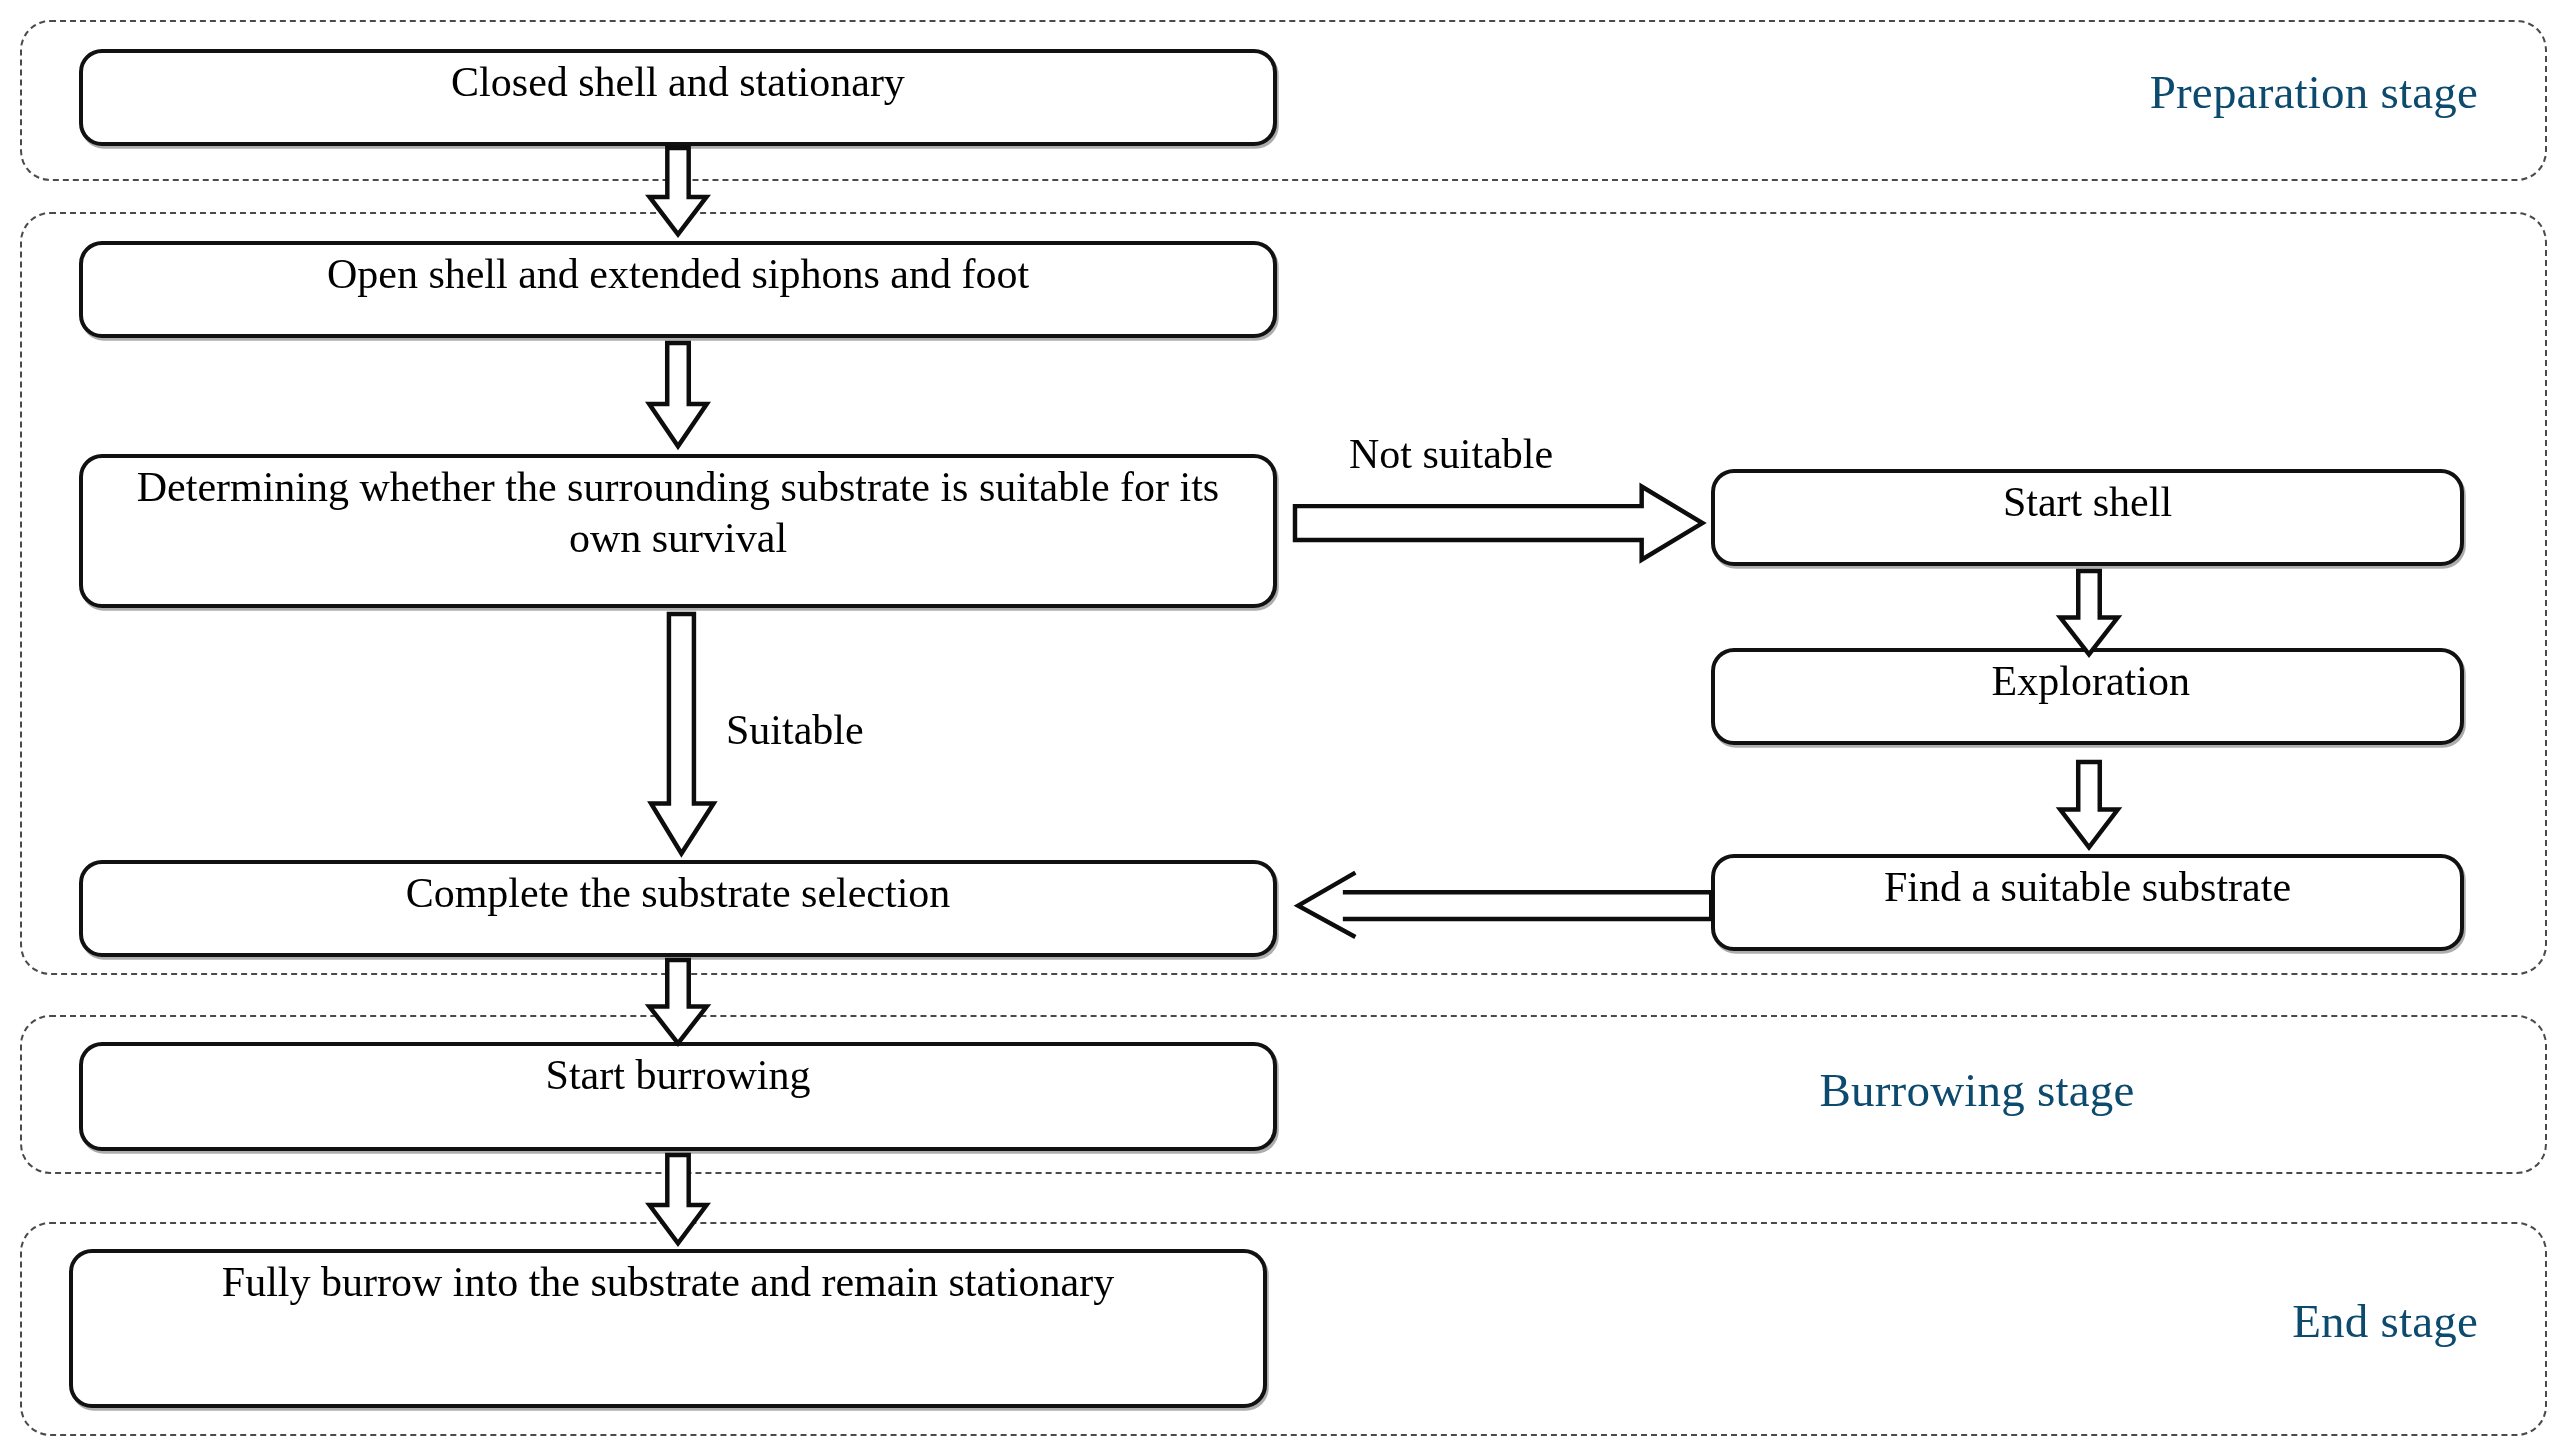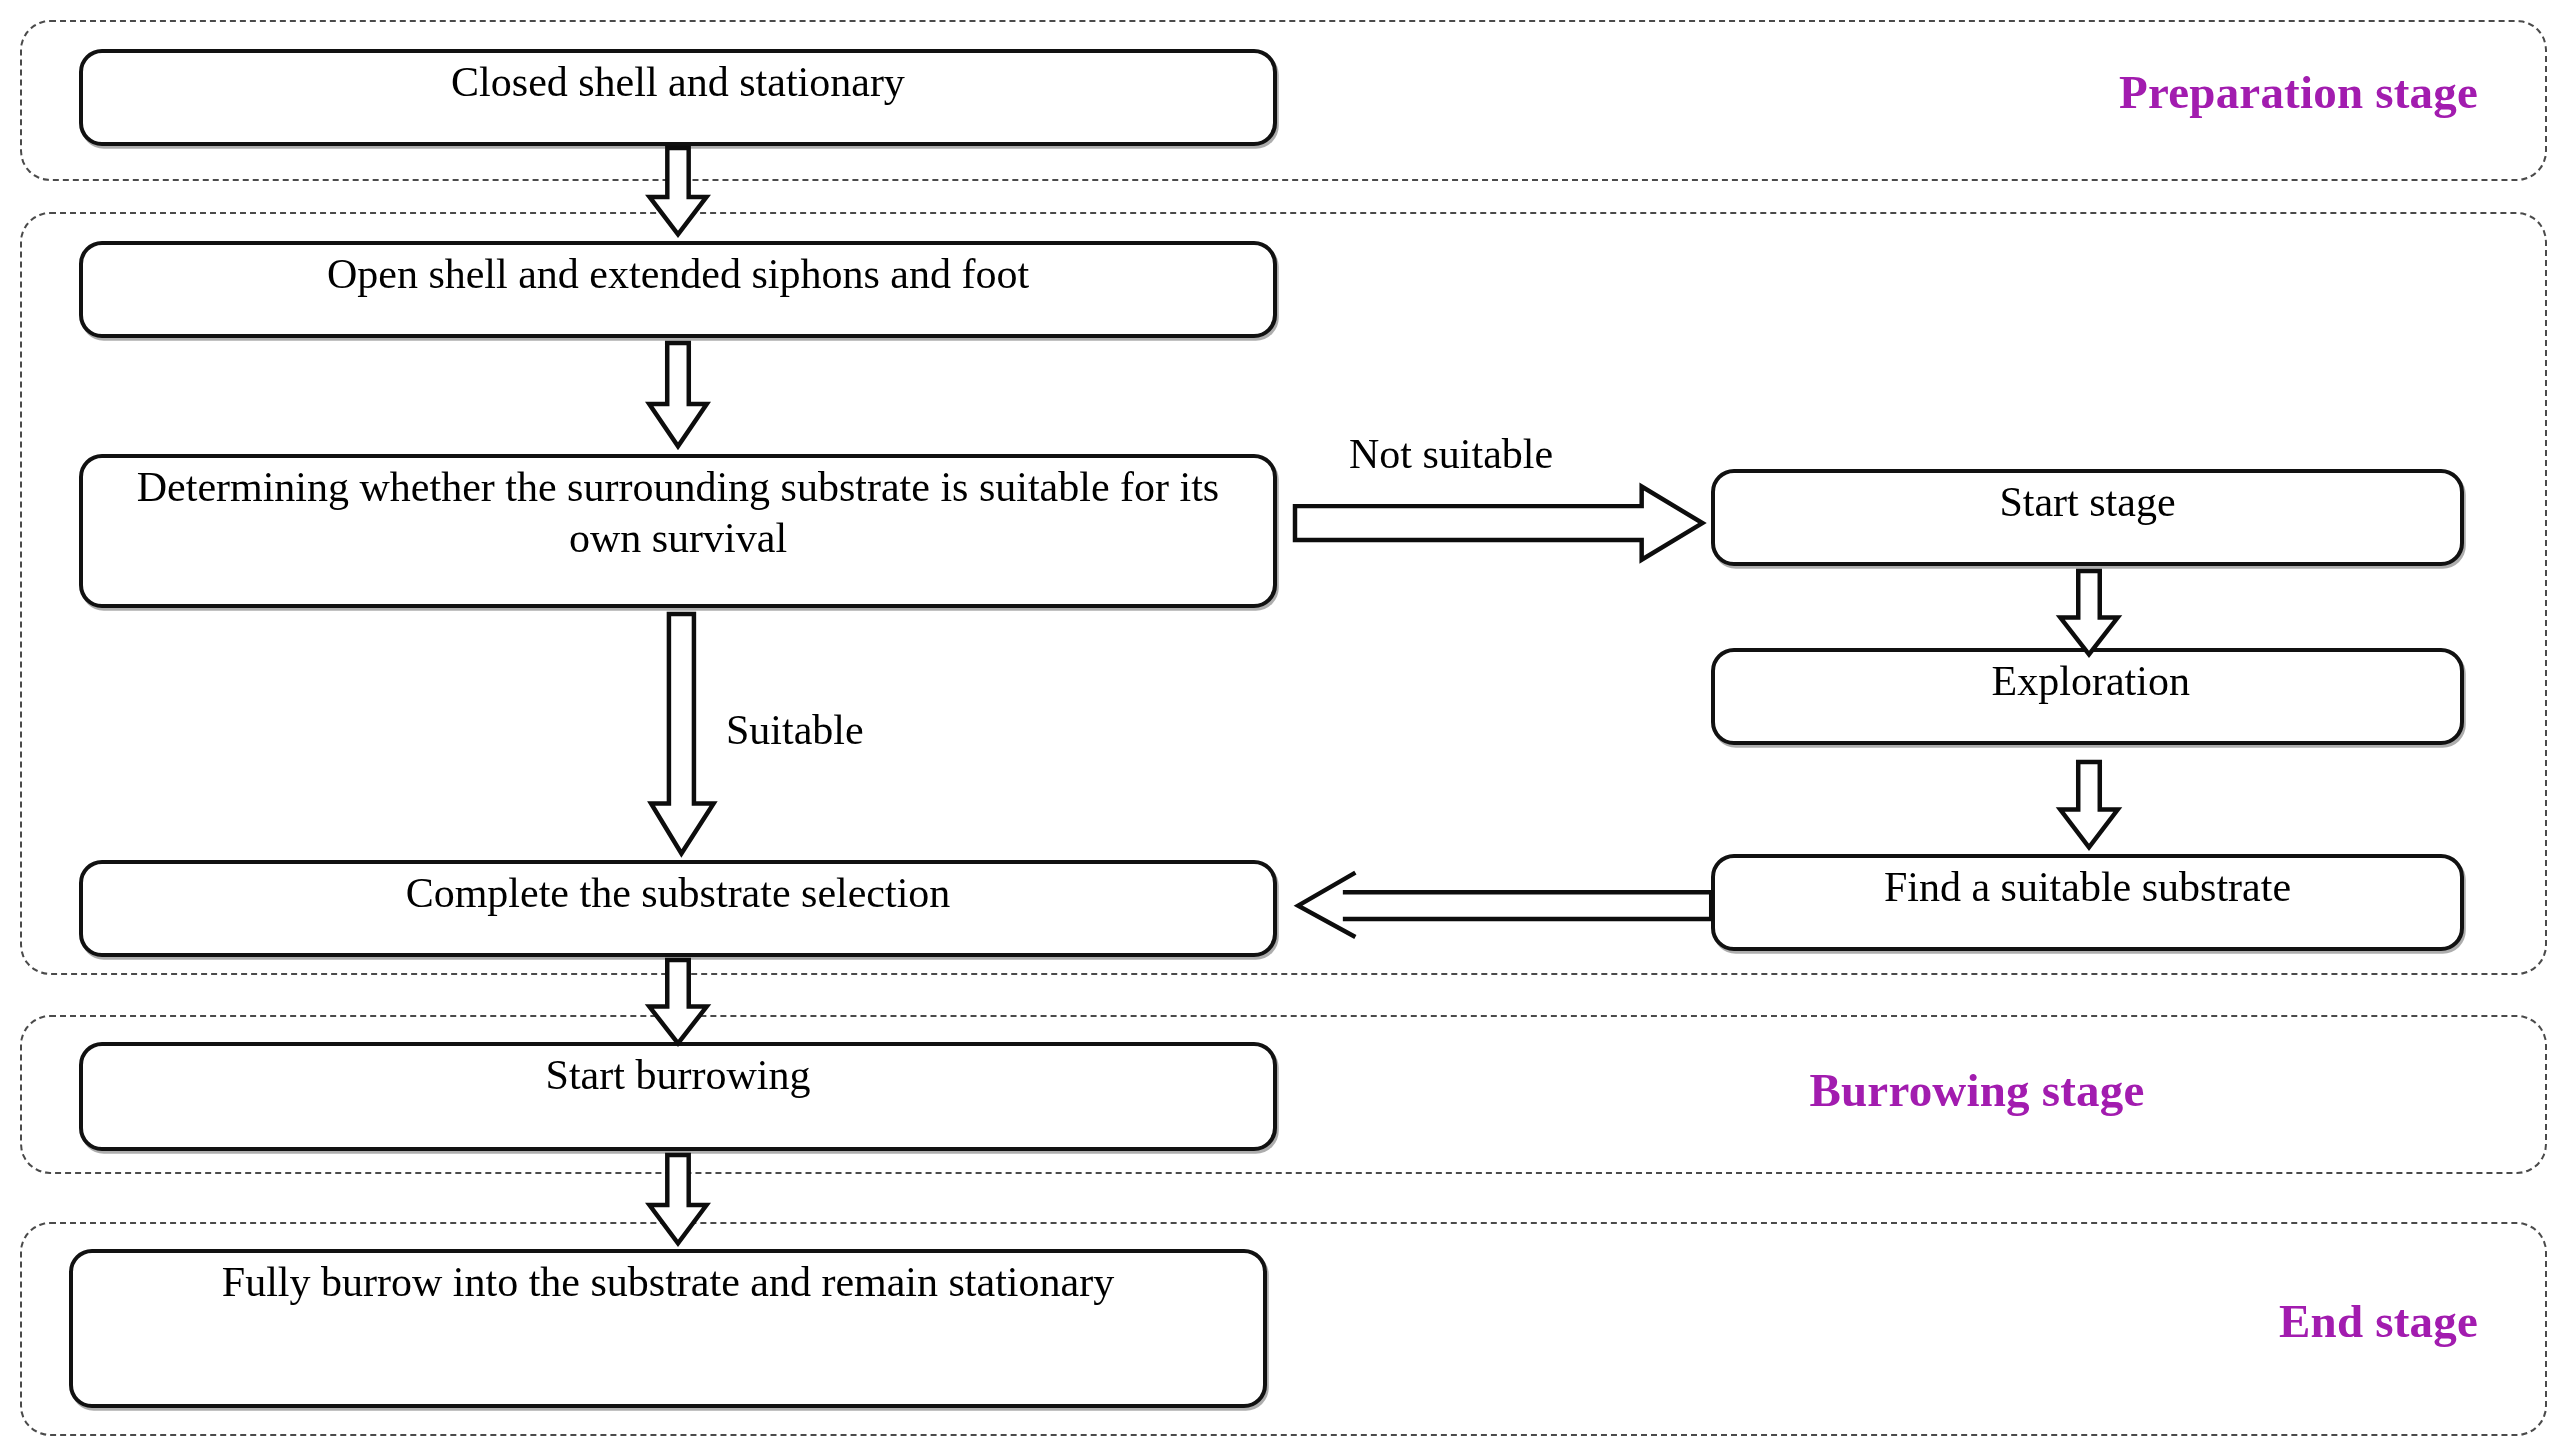--- a/index.html
+++ b/index.html
@@ -25,26 +25,26 @@
   .stage-container {
     position: absolute;
     box-sizing: border-box;
     border: 2.7px dashed #4a4a4a;
     border-radius: 30px;
     background: transparent;
   }
 
   .stage-label {
     position: absolute;
-    font-weight: bold;
+    font-weight: normal;
     font-size: 47px;
     line-height: 1.05;
     letter-spacing: 0.2px;
     white-space: nowrap;
-    color: #a21caf;
+    color: #0c4a6e;
     text-align: right;
   }
 
   
   .node-box {
     position: absolute;
     box-sizing: border-box;
     border: 4.5px solid #111111;
     border-radius: 23px;
     background: #ffffff;
@@ -120,21 +120,21 @@
 
   <div class="node-box" style="left:79px; top:454px; width:1198px; height:154px;">
     <span class="node-label">Determining whether the surrounding substrate is suitable for its own survival</span>
   </div>
 
   <div class="node-box" style="left:79px; top:860px; width:1198px; height:97px;">
     <span class="node-label">Complete the substrate selection</span>
   </div>
 
   <div class="node-box" style="left:1711px; top:469px; width:753px; height:97px;">
-    <span class="node-label">Start stage</span>
+    <span class="node-label">Start shell</span>
   </div>
 
   <div class="node-box" style="left:1711px; top:648px; width:753px; height:97px;padding-left:28px;">
     <span class="node-label">Exploration</span>
   </div>
 
   <div class="node-box" style="left:1711px; top:854px; width:753px; height:97px;">
     <span class="node-label">Find a suitable substrate</span>
   </div>
 

